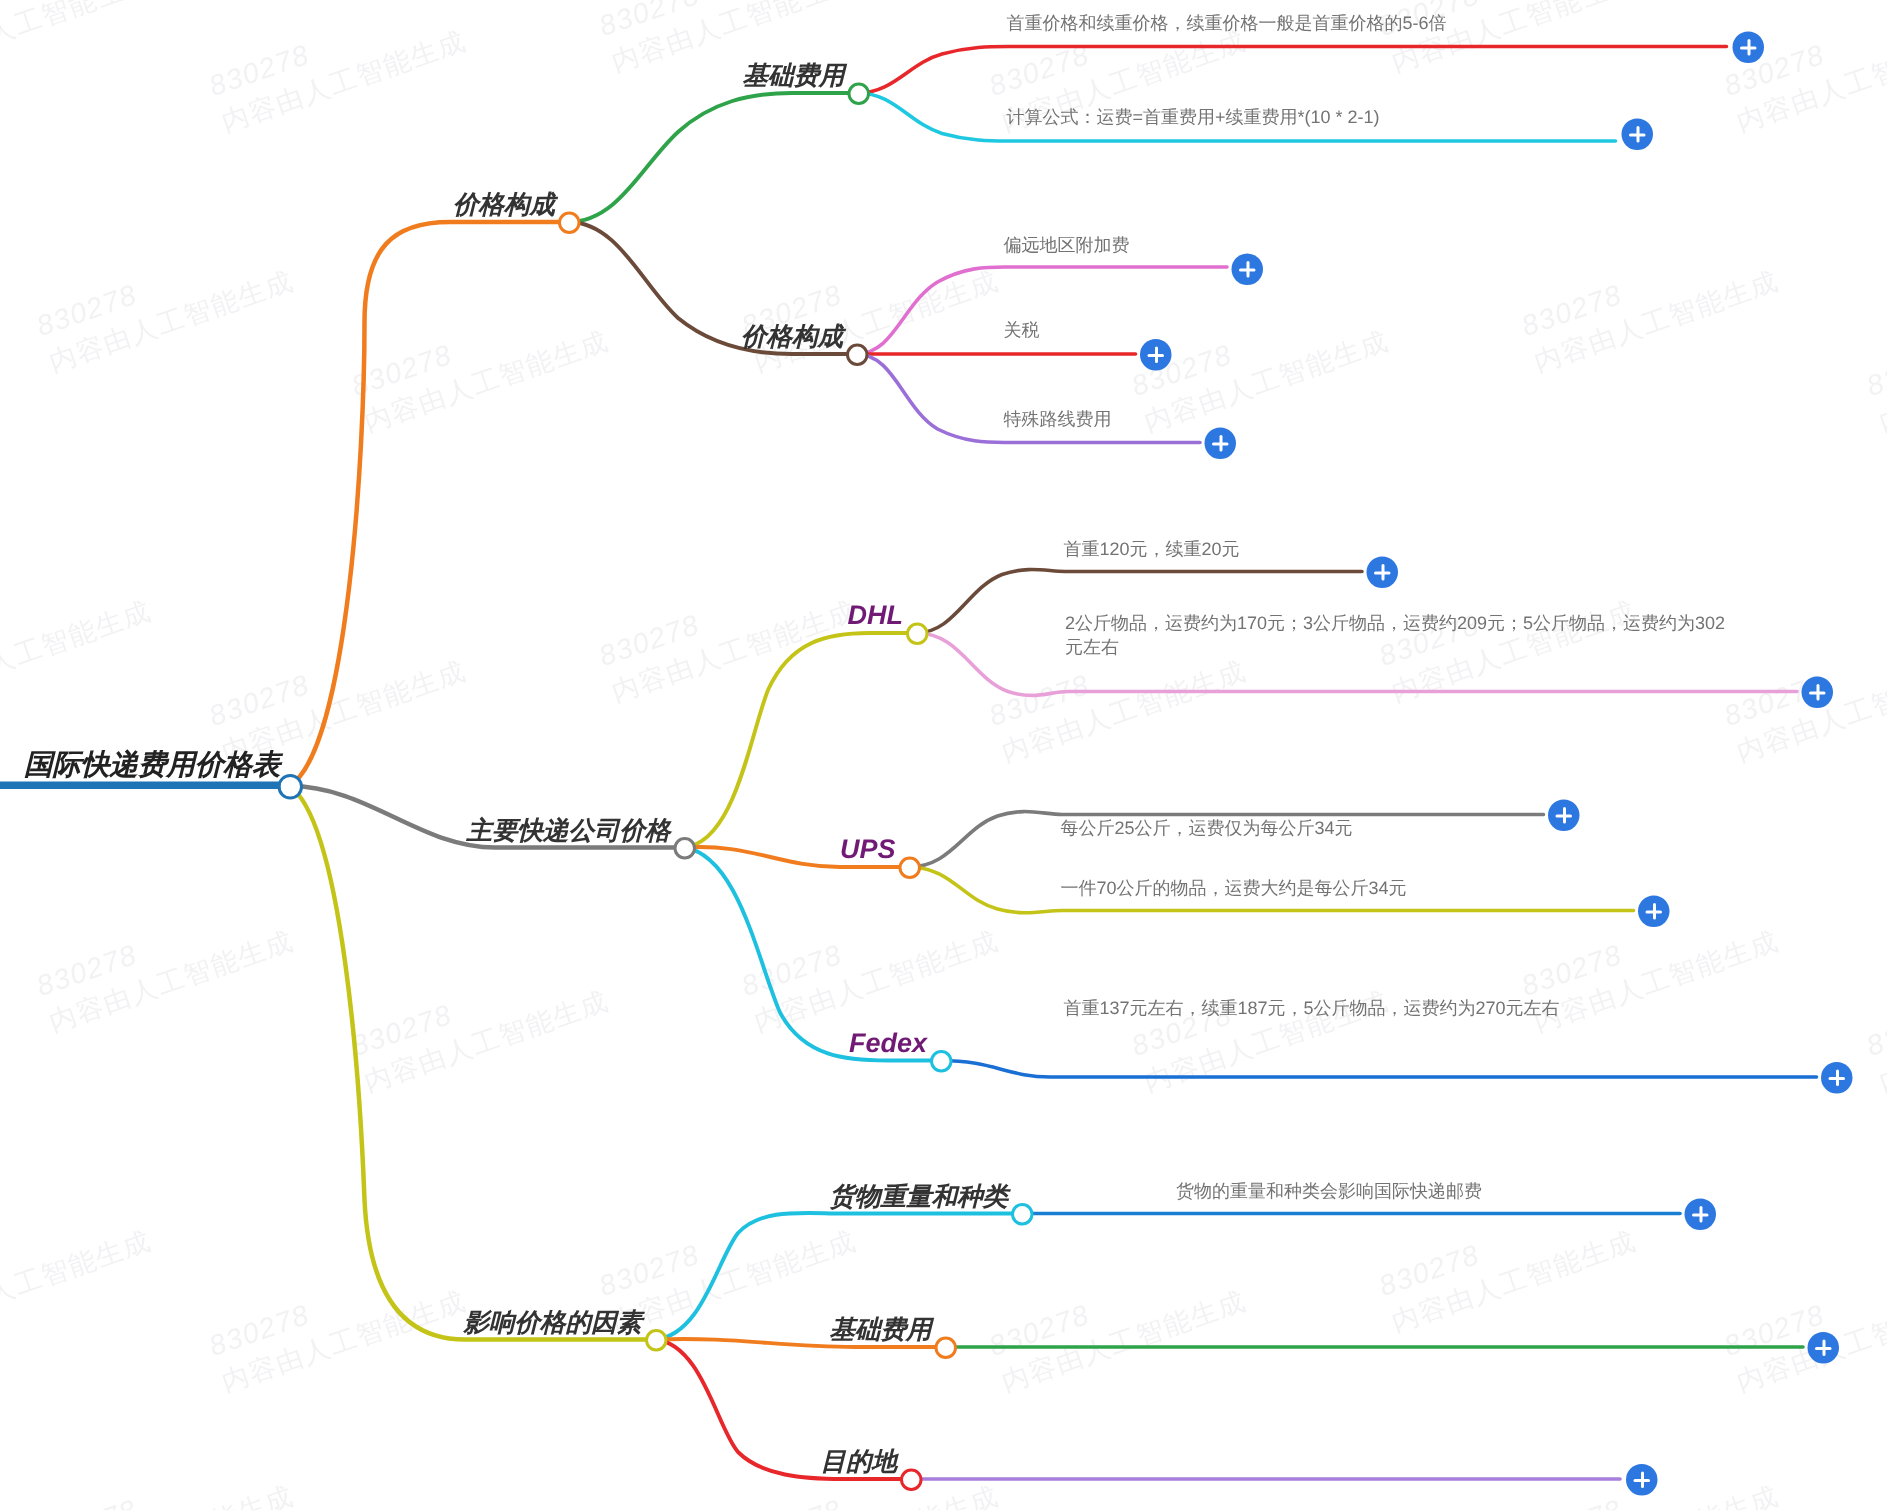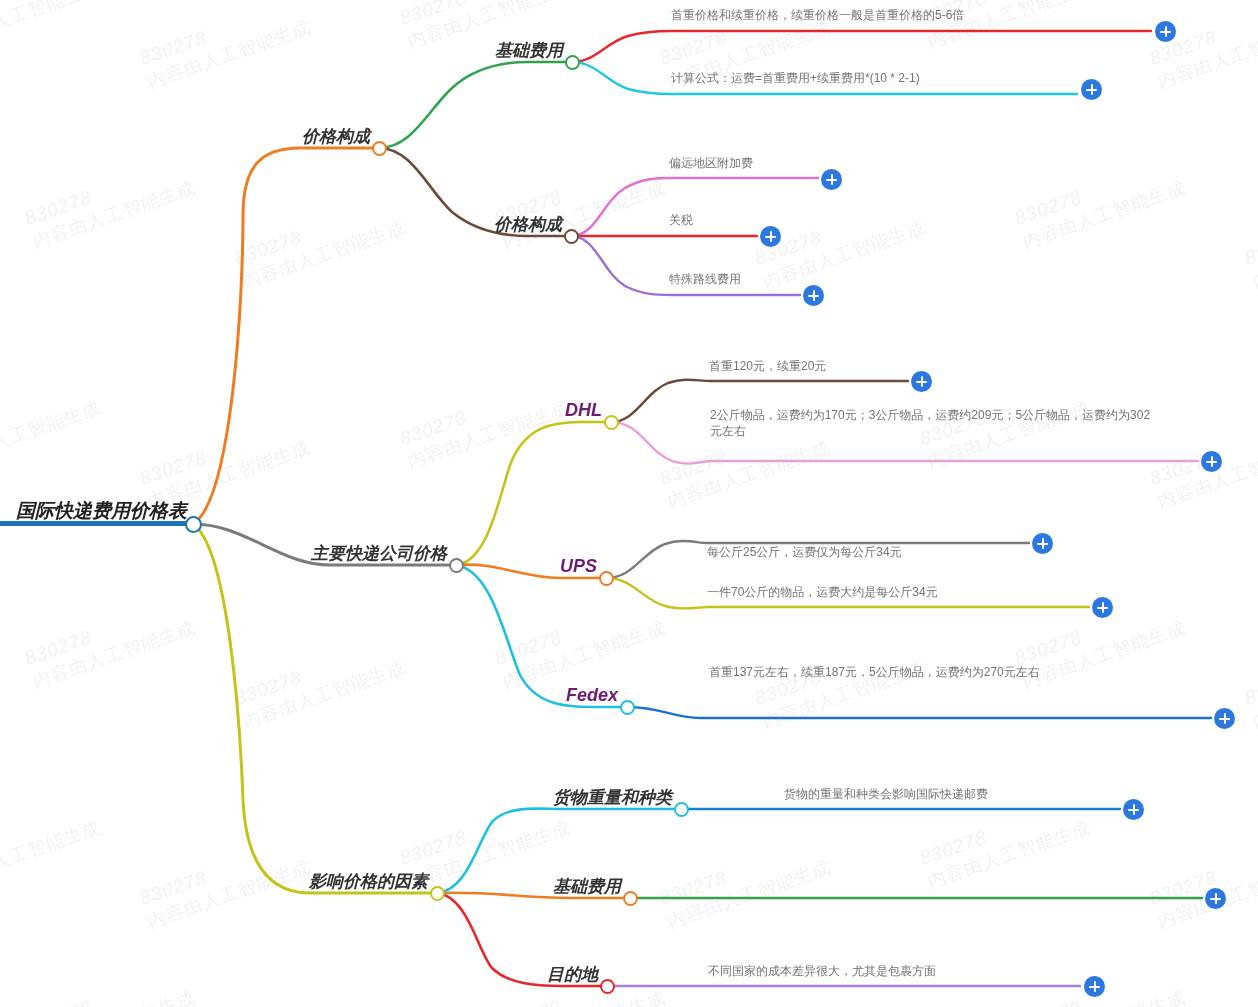--- a/index.html
+++ b/index.html
@@ -431,17 +431,16 @@
     <div class="plusbtn" style="left:1092px; top:597px;"></div>
 
     <div class="node-label right leaf-label twoline" style="position:absolute; left:709px; top:665px; bottom:auto; white-space:normal; width:505px;">首重137元左右，续重187元，5公斤物品，运费约为270元左右</div>
     <div class="plusbtn" style="left:1214px; top:708px;"></div>
 
     <div class="node-label right leaf-label" style="position:absolute; left:784px; top:787px; bottom:auto;">货物的重量和种类会影响国际快递邮费</div>
     <div class="plusbtn" style="left:1123px; top:799px;"></div>
 
     <div class="plusbtn" style="left:1205px; top:888px;"></div>
 
-    <div class="node-label right leaf-label" style="position:absolute; left:708px; top:964px; bottom:auto;">不同国家的成本差异很大，尤其是包裹方面</div>
     <div class="plusbtn" style="left:1084px; top:976px;"></div>
 
   </div>
 </div>
 
 </body></html>

